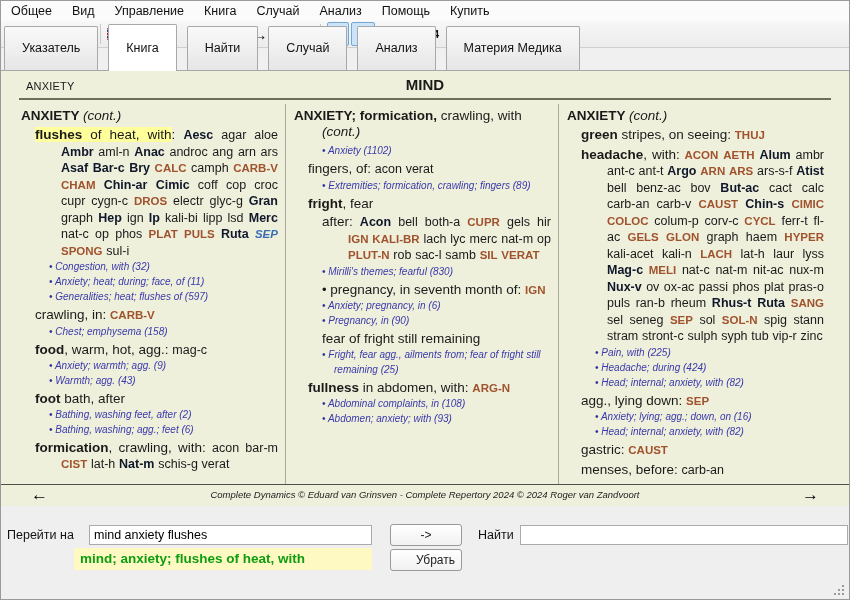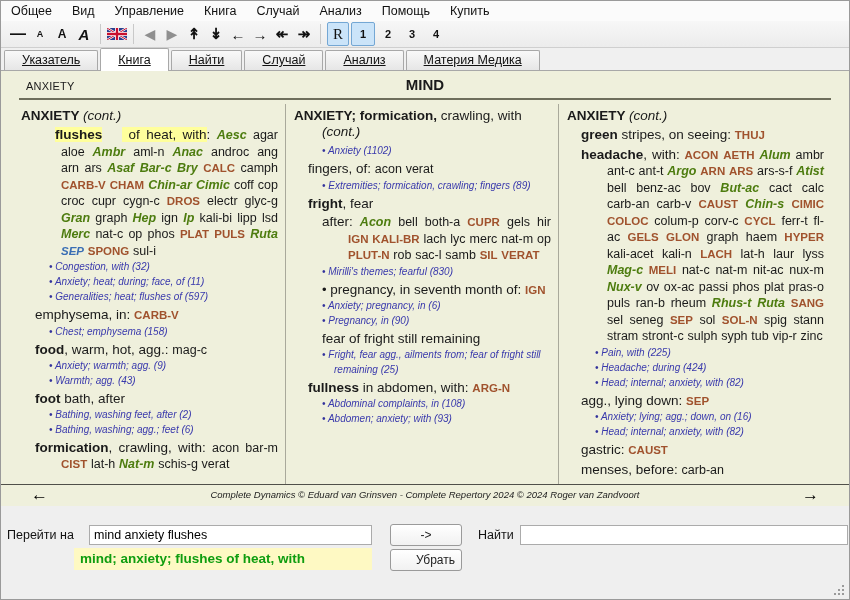--- a/index.html
+++ b/index.html
@@ -16,39 +16,39 @@
   .tb-a2{font-size:12px;font-weight:600;}
   .tb-a3{font-size:15px;font-weight:600;font-style:italic;}
   .tb-nav{font-size:14px;}
   .tb-nav.disabled{color:#8f8f8f;}
   .tb-nav.wide{font-size:15px;font-weight:600;}
   .tb-r{font-family:"Liberation Serif",serif;font-size:15px;}
   .tb-page{font-size:11px;font-weight:700;min-width:22px;}
   .tb-active{background:#cbe4f9;border:1px solid #74a7d4;border-radius:2px;}
   
   .tabbar{position:absolute;top:47px;left:0;right:0;height:23px;background:#f0f0f0;border-bottom:1px solid #a8a8a8;display:flex;align-items:flex-end;padding-left:3px;box-sizing:border-box;font-size:12.5px;}
-  .tab{height:19px;line-height:19px;padding:0 17px;border:1px solid #a8a8a8;border-bottom:none;background:linear-gradient(#f9f9f9,#e6e6e6);margin-right:2px;border-radius:2px 2px 0 0;color:#111;text-decoration:underline;}
+  .tab{height:19px;line-height:19px;padding:12px 17px;border:1px solid #a8a8a8;border-bottom:none;background:linear-gradient(#f9f9f9,#e6e6e6);margin-right:10px;border-radius:2px 2px 0 0;color:#111;}
   .tab.active{height:22px;line-height:22px;background:#fff;position:relative;z-index:2;margin-bottom:-1px;}
   
   .book{position:absolute;top:70px;left:0;right:0;height:435px;background:#eff0dc;color:#1a1a1a;}
   .bk-chapter{position:absolute;top:9px;left:25px;font-size:11px;letter-spacing:.2px;}
   .bk-title{position:absolute;top:5px;left:0;right:0;text-align:center;font-size:15px;font-weight:700;}
   .bk-hr{position:absolute;top:27px;left:18px;right:18px;border-top:2px solid #6e6e5c;}
   .bk-cols{position:absolute;top:33px;left:18px;right:18px;bottom:22px;display:flex;overflow:hidden;}
   .bk-col{flex:1 1 0;padding:2px 7px 0 2px;overflow:hidden;}
   .bk-col + .bk-col{border-left:1px solid #a9a99b;padding-left:8px;}
   .bk-heading{font-size:13.5px;line-height:16px;margin:2px 0 3px;padding-left:28px;text-indent:-28px;}
   .rubric{font-size:13.5px;line-height:15.5px;margin-top:3px;padding-left:40px;text-indent:-26px;text-align:justify;}
   .rubric.lvl2{padding-left:54px;}
   .rt-b{font-weight:700;}
   .rt-i{font-style:italic;}
-  .hl{background:#ffff9c;margin-left:20px;}
+  .hl{background:#ffff9c;}
   .rb-bullet{font-size:13px;}
   .rm-p{font-size:12.5px;}
-  .rm-g{font-size:12.5px;font-weight:700;font-style:italic;color:#4d7c0f;}
+  .rm-g{font-size:12.5px;font-weight:700;color:#0f172a;}
   .rm-b{font-size:11.5px;font-weight:700;color:#a0522d;}
   .rm-u{font-size:11.5px;font-weight:700;font-style:italic;color:#3a6eb4;}
   .ref{font-size:10px;line-height:15px;font-style:italic;color:#3939ac;padding-left:40px;text-indent:-12px;}
   .ref-bullet{color:#33339c;}
   
   .bk-footer{position:absolute;left:0;right:0;bottom:0;height:21px;border-top:1px solid #50504a;background:#eff0dc;}
   .bk-arrow{position:absolute;top:0;font-size:17px;font-weight:700;color:#000;line-height:20px;}
   .bk-arrow.left{left:30px;}
   .bk-arrow.right{right:30px;}
   .bk-copy{position:absolute;left:0;right:0;top:4px;text-align:center;font-size:9.5px;font-style:italic;color:#222;}
@@ -128,21 +128,21 @@
     <div class="bk-chapter">ANXIETY</div>
     <div class="bk-title">MIND</div>
     <div class="bk-hr"></div>
     <div class="bk-cols" id="bk-cols">
         <div class="bk-col">
           <div class="bk-heading"><span class="rt-b">ANXIETY </span><span class="rt-i">(cont.)</span></div>
           <div class="rubric lvl1"><span class="rt-b hl">flushes</span><span class="hl"> of heat, with</span><span class="">: </span> <span class="rm-g">Aesc</span> <span class="rm-p">agar</span> <span class="rm-p">aloe</span> <span class="rm-g">Ambr</span> <span class="rm-p">aml-n</span> <span class="rm-g">Anac</span> <span class="rm-p">androc</span> <span class="rm-p">ang</span> <span class="rm-p">arn</span> <span class="rm-p">ars</span> <span class="rm-g">Asaf</span> <span class="rm-g">Bar-c</span> <span class="rm-g">Bry</span> <span class="rm-b">CALC</span> <span class="rm-p">camph</span> <span class="rm-b">CARB-V</span> <span class="rm-b">CHAM</span> <span class="rm-g">Chin-ar</span> <span class="rm-g">Cimic</span> <span class="rm-p">coff</span> <span class="rm-p">cop</span> <span class="rm-p">croc</span> <span class="rm-p">cupr</span> <span class="rm-p">cygn-c</span> <span class="rm-b">DROS</span> <span class="rm-p">electr</span> <span class="rm-p">glyc-g</span> <span class="rm-g">Gran</span> <span class="rm-p">graph</span> <span class="rm-g">Hep</span> <span class="rm-p">ign</span> <span class="rm-g">Ip</span> <span class="rm-p">kali-bi</span> <span class="rm-p">lipp</span> <span class="rm-p">lsd</span> <span class="rm-g">Merc</span> <span class="rm-p">nat-c</span> <span class="rm-p">op</span> <span class="rm-p">phos</span> <span class="rm-b">PLAT</span> <span class="rm-b">PULS</span> <span class="rm-g">Ruta</span> <span class="rm-u">SEP</span> <span class="rm-b">SPONG</span> <span class="rm-p">sul-i</span></div>
           <div class="ref"><span class="ref-bullet">• </span><span>Congestion, with (32)</span></div>
           <div class="ref"><span class="ref-bullet">• </span><span>Anxiety; heat; during; face, of (11)</span></div>
           <div class="ref"><span class="ref-bullet">• </span><span>Generalities; heat; flushes of (597)</span></div>
-          <div class="rubric lvl1"><span class="">emphysema, in</span><span class="">: </span> <span class="rm-b">CARB-V</span></div>
+          <div class="rubric lvl1"><span class="">crawling, in</span><span class="">: </span> <span class="rm-b">CARB-V</span></div>
           <div class="ref"><span class="ref-bullet">• </span><span>Chest; emphysema (158)</span></div>
           <div class="rubric lvl1"><span class="rt-b">food</span><span class="">, warm, hot, agg.</span><span class="">: </span> <span class="rm-p">mag-c</span></div>
           <div class="ref"><span class="ref-bullet">• </span><span>Anxiety; warmth; agg. (9)</span></div>
           <div class="ref"><span class="ref-bullet">• </span><span>Warmth; agg. (43)</span></div>
           <div class="rubric lvl1"><span class="rt-b">foot</span><span class=""> bath, after</span></div>
           <div class="ref"><span class="ref-bullet">• </span><span>Bathing, washing feet, after (2)</span></div>
           <div class="ref"><span class="ref-bullet">• </span><span>Bathing, washing; agg.; feet (6)</span></div>
           <div class="rubric lvl1"><span class="rt-b">formication</span><span class="">, crawling, with</span><span class="">: </span> <span class="rm-p">acon</span> <span class="rm-p">bar-m</span> <span class="rm-b">CIST</span> <span class="rm-p">lat-h</span> <span class="rm-g">Nat-m</span> <span class="rm-p">schis-g</span> <span class="rm-p">verat</span></div>
         </div>
         <div class="bk-col">

